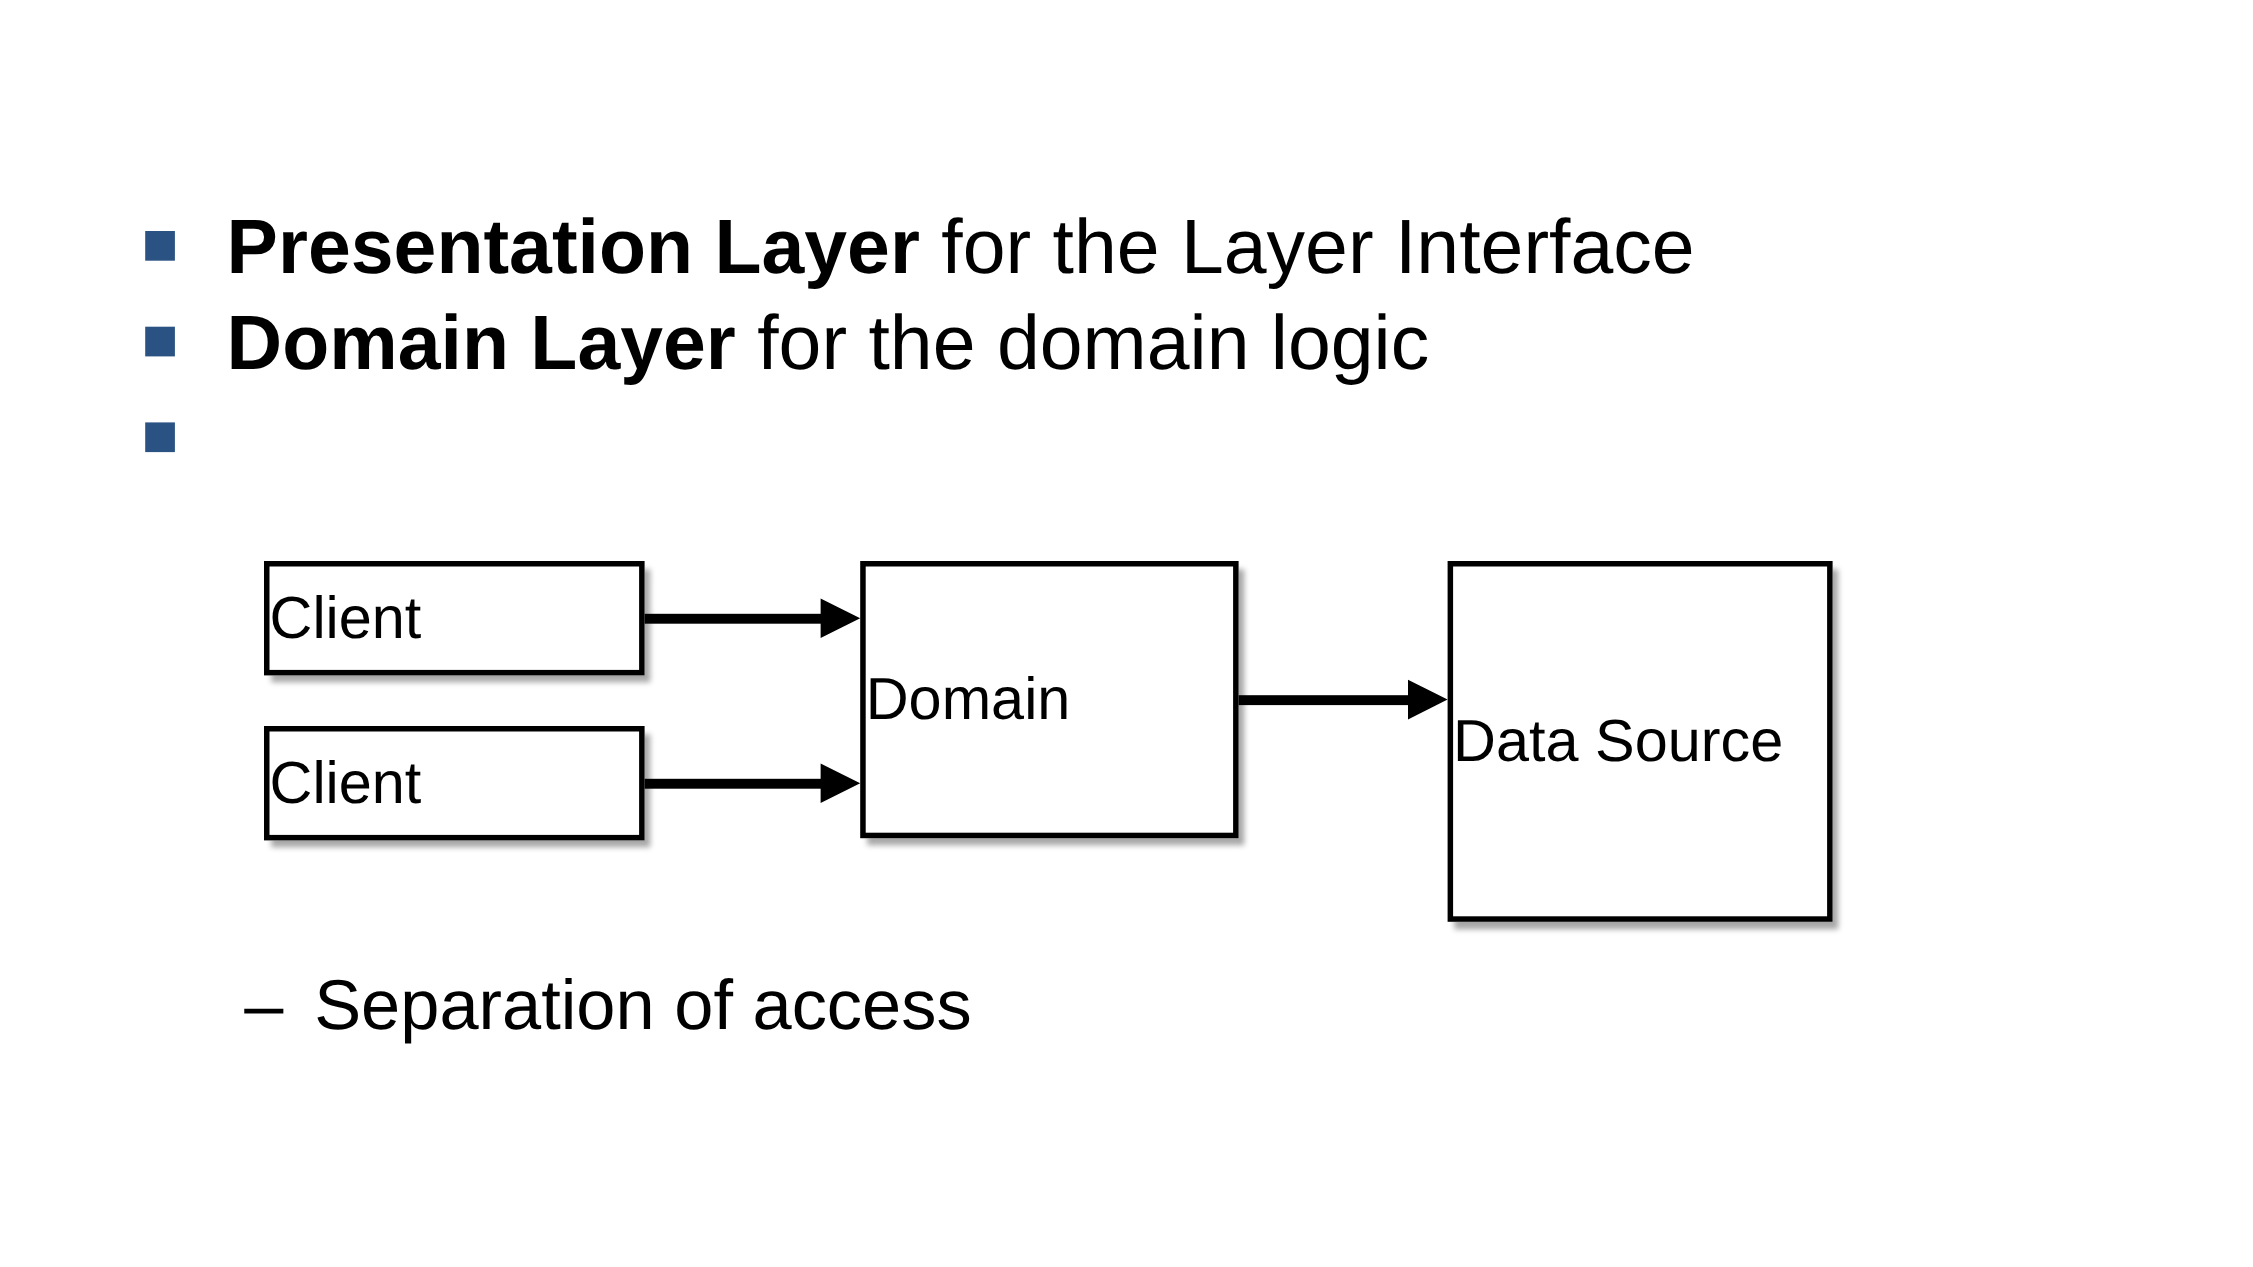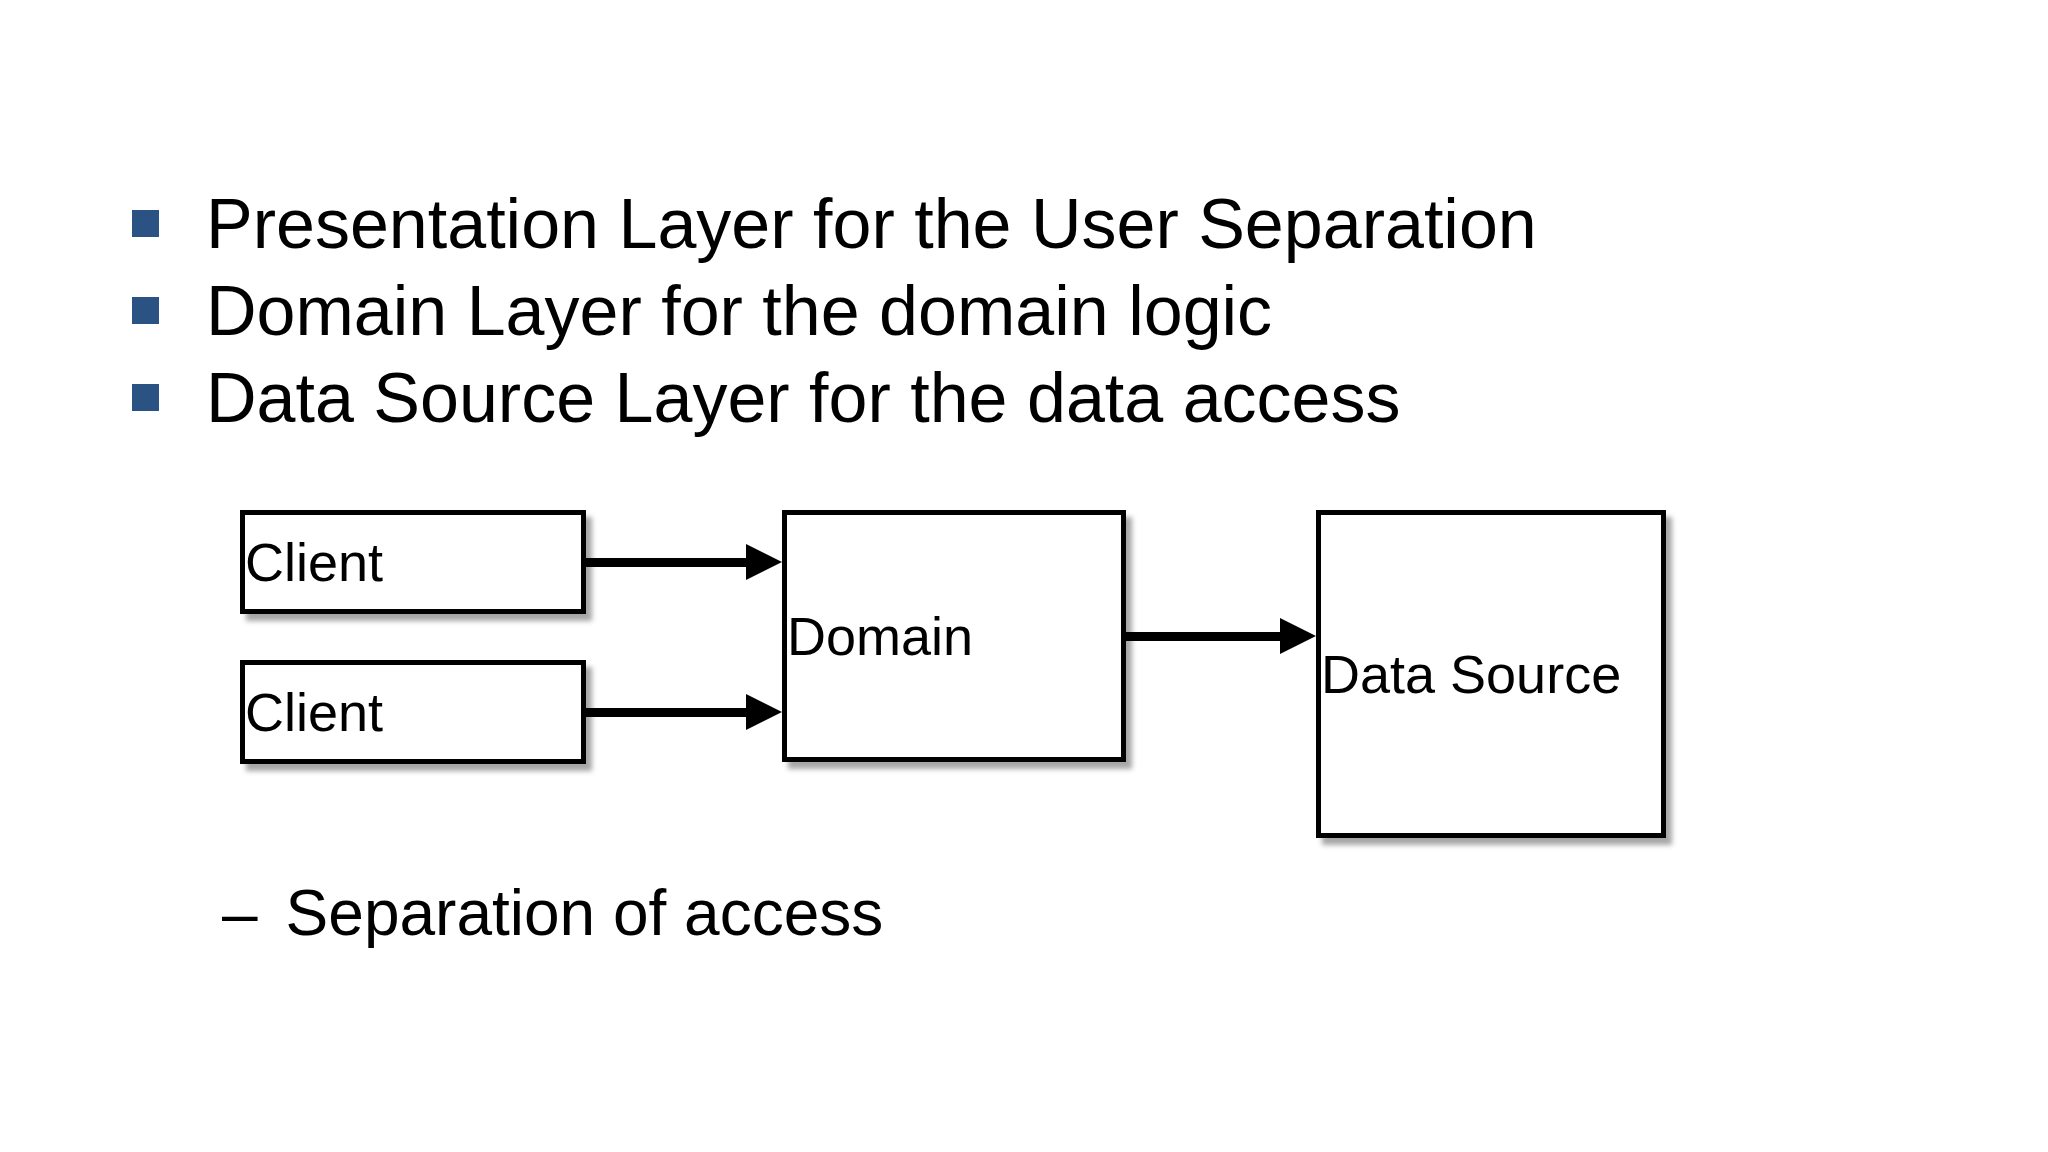--- a/index.html
+++ b/index.html
@@ -46,21 +46,21 @@
     white-space: nowrap;
   }
   .marker {
     flex: 0 0 auto;
     width: 27px;
     height: 27px;
     margin-left: 2px;
     margin-right: 47px;
     background: var(--bullet-marker, #2A5383);
   }
-  .btext b { font-weight: 400; text-align: center; }
+  .btext b { font-weight: 700; text-align: center; }
 
   
   .diagram { position: absolute; left: 0; top: 0; width: 100%; height: 100%; }
   .node {
     position: absolute;
     box-sizing: border-box;
     background: var(--box-fill, #ffffff);
     border: 5px solid var(--box-border, #000000);
     box-shadow: 6px 7px 5px rgba(0,0,0,0.35);
     display: flex;
@@ -107,29 +107,28 @@
 </style>
 </head>
 <body>
 
 <div class="slide">
 
 
   <ul class="bullets">
     <li>
       <span class="marker"></span>
-      <span class="btext"><b>Presentation Layer</b><span> for the User Separation</span></span>
+      <span class="btext"><b>Presentation Layer</b><span> for the Layer Interface</span></span>
     </li>
     <li>
       <span class="marker"></span>
       <span class="btext"><b>Domain Layer</b><span> for the domain logic</span></span>
     </li>
     <li>
       <span class="marker"></span>
-      <span class="btext"><b>Data Source Layer</b><span> for the data access</span></span>
     </li>
   </ul>
 
   <div class="diagram">
     <div class="node node-client-1">
       <span>Client</span>
     </div>
     <div class="node node-client-2">
       <span>Client</span>
     </div>

